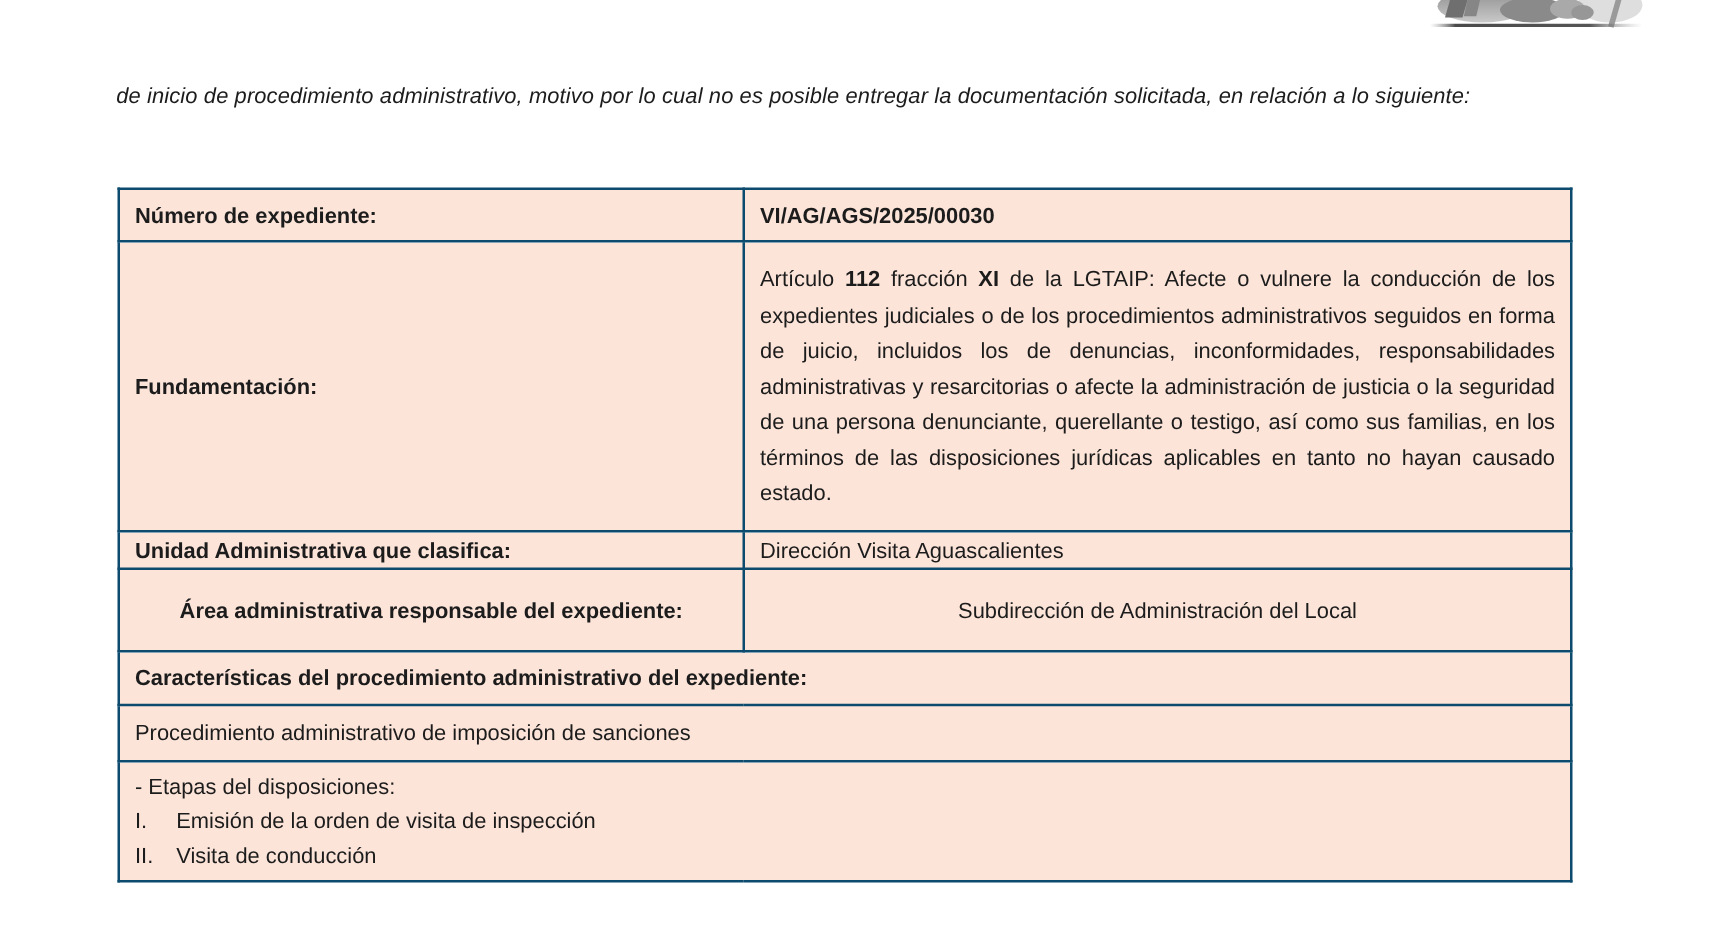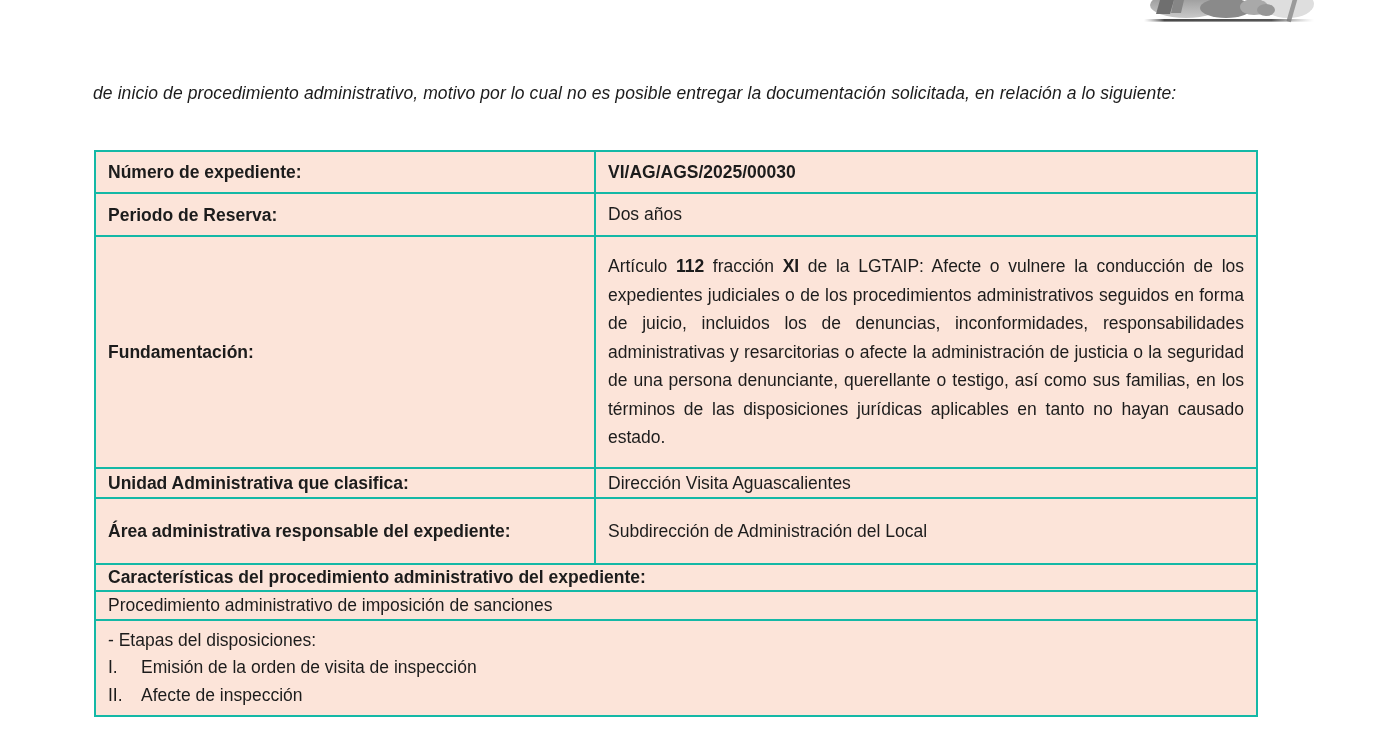--- a/index.html
+++ b/index.html
@@ -22,39 +22,39 @@
     left: 1138px;
     top: 0;
     width: 182px;
     height: 26px;
   }
 
   
   .intro {
     position: absolute;
     left: 93px;
-    top: 60px;
+    top: 43px;
     width: 1105px;
     font-size: 17.5px;
     font-style: italic;
     line-height: 31px;
     letter-spacing: 0.1px;
   }
 
   
   .doc-table {
     position: absolute;
     left: 94px;
     top: 150px;
     width: 1162px;
     border-collapse: collapse;
     table-layout: fixed;
   }
   .doc-table td {
-    border: 2px solid #14b8a6;
+    border: 2px solid #0c4a6e;
     background: #fce4d9;
     font-size: 17.5px;
     padding: 2px 12px;
     vertical-align: middle;
     overflow: hidden;
   }
   .label-cell { font-weight: bold; line-height: 24px; }
   .bold-value { font-weight: bold; margin-left: 20px; }
   .fund-cell {
     text-align: justify;
@@ -68,23 +68,23 @@
     vertical-align: top;
     padding: 5px 12px;
     line-height: 27.6px;
   }
   .etapa-num { display: inline-block; width: 33px; }
 
   .r1 { height: 42px; }
   .r2 { height: 43px; }
   .r3 { height: 232px; }
   .r4 { height: 29px; }
-  .r5 { height: 66px; }
-  .r6 { height: 27px; }
-  .r7 { height: 29px; padding-left: 35px; }
+  .r5 { height: 66px; text-align: center; }
+  .r6 { height: 43px; }
+  .r7 { height: 45px; padding-left: 35px; }
   .r8 { height: 96px; }
 </style>
 </head>
 <body>
 
 <div class="header-art">
   <svg width="182" height="26" viewBox="0 0 182 26">
     <defs>
       <linearGradient id="baseGrad" x1="0" y1="0" x2="1" y2="0">
         <stop offset="0" stop-color="#999999" stop-opacity="0"></stop>
@@ -114,24 +114,20 @@
 <table class="doc-table">
   <colgroup>
     <col style="width:500px">
     <col style="width:662px">
   </colgroup>
   <tbody>
       <tr class="r1">
     <td class="label-cell">Número de expediente:</td>
     <td class="bold-value">VI/AG/AGS/2025/00030</td>
   </tr>
-  <tr class="r2">
-    <td class="label-cell">Periodo de Reserva:</td>
-    <td>Dos años</td>
-  </tr>
   <tr class="r3">
     <td class="label-cell">Fundamentación:</td>
     <td class="fund-cell"><span>Artículo </span><b>112</b><span> fracción </span><b>XI</b><span> de la LGTAIP: Afecte o vulnere la conducción de los expedientes judiciales o de los procedimientos administrativos seguidos en forma de juicio, incluidos los de denuncias, inconformidades, responsabilidades administrativas y resarcitorias o afecte la administración de justicia o la seguridad de una persona denunciante, querellante o testigo, así como sus familias, en los términos de las disposiciones jurídicas aplicables en tanto no hayan causado estado.</span></td>
   </tr>
   <tr class="r4">
     <td class="label-cell">Unidad Administrativa que clasifica:</td>
     <td>Dirección Visita Aguascalientes</td>
   </tr>
   <tr class="r5">
     <td class="label-cell">Área administrativa responsable del expediente:</td>
@@ -140,17 +136,17 @@
   <tr class="r6">
     <td class="section-cell" colspan="2">Características del procedimiento administrativo del expediente:</td>
   </tr>
   <tr class="r7">
     <td colspan="2">Procedimiento administrativo de imposición de sanciones</td>
   </tr>
   <tr class="r8">
     <td class="white-cell" colspan="2">
       <div>- Etapas del disposiciones:</div>
       <div><span class="etapa-num">I.</span><span>Emisión de la orden de visita de inspección</span></div>
-      <div><span class="etapa-num">II.</span><span>Afecte de inspección</span></div>
+      <div><span class="etapa-num">II.</span><span>Visita de conducción</span></div>
     </td>
   </tr>
 </tbody>
   </table>
 
 </body></html>

